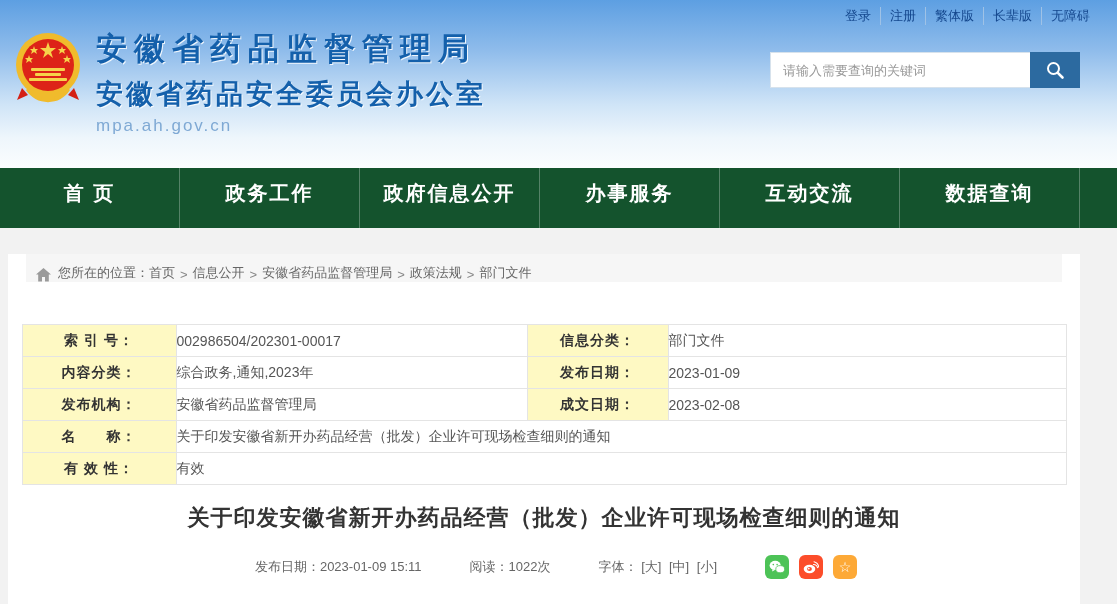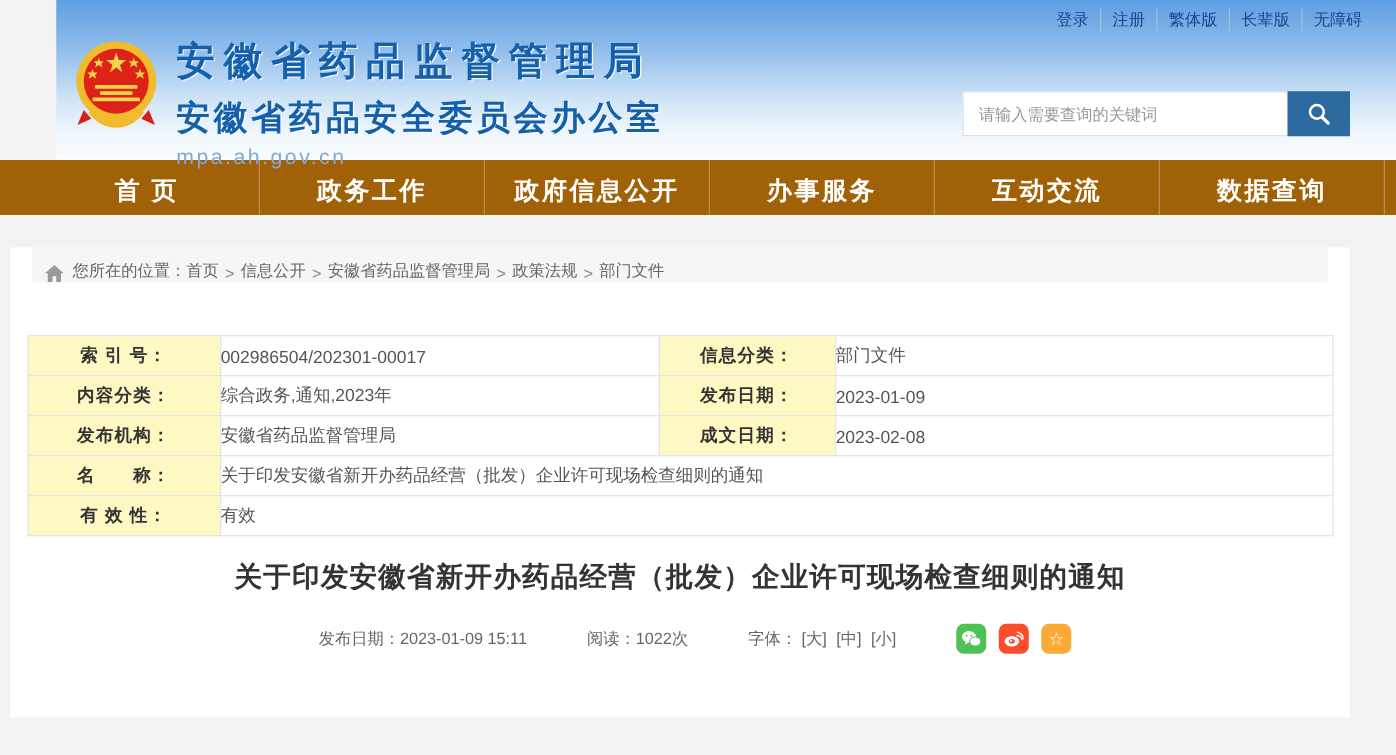--- a/index.html
+++ b/index.html
@@ -1,23 +1,22 @@
 <!DOCTYPE html>
 <html><head>
 <meta charset="utf-8">
 <style>
   * { margin:0; padding:0; box-sizing:border-box; }
   html,body { width:1117px; height:604px; overflow:hidden; }
   body { background:#f2f2f2; font-family:"Liberation Sans","DejaVu Sans",sans-serif; }
 
   
   .site-header{
-    position:relative; height:128px;
+    position:relative; height:168px;
     background:linear-gradient(180deg,#5d9fe2 0%,#8fbceb 30%,#cfe4f7 62%,#eef6fc 82%,#fbfdfe 100%);
-    margin-left:45px;
   }
   .top-links{
     position:absolute; top:7px; right:18px;
     font-size:13px; color:#14478d; display:flex; align-items:center;
   }
   .top-links a{ color:#14478d; text-decoration:none; padding:0 9px; cursor:pointer; }
   .top-links a + a{ border-left:1px solid #9fc2e6; }
 
   .logo-emblem{ position:absolute; left:14px; top:32px; width:68px; height:74px; }
 
@@ -25,33 +24,33 @@
   .site-title-1{
     font-size:31px; font-weight:bold; color:#1460ab; letter-spacing:7px;
     text-shadow:1px 1px 0 rgba(255,255,255,.85);
   }
   .site-title-2{
     margin-top:6px; font-size:27px; font-weight:bold; color:#1460ab; letter-spacing:3px;
     text-shadow:1px 1px 0 rgba(255,255,255,.85);
   }
   .site-url{ margin-top:4px; text-align:left; font-size:17px; color:#7fa9d4; letter-spacing:2px; }
 
-  .search-box{ position:absolute; top:73px; right:37px; display:flex; }
+  .search-box{ position:absolute; top:52px; right:37px; display:flex; }
   .search-input{
     width:260px; height:36px; border:1px solid #d7e2ec; border-right:none; background:#fff;
     padding:0 12px; font-size:13px; color:#333; outline:none;
   }
   .search-input::placeholder{ color:#999; }
   .search-button{
     width:50px; height:36px; border:none; background:#2c6aa0; cursor:pointer;
     display:flex; align-items:center; justify-content:center;
   }
 
   
-  .main-nav{ height:44px; background:#a16207; display:flex;padding-left:28px; }
+  .main-nav{ height:60px; background:#14532d; display:flex; }
   .nav-item{
     width:180px; line-height:50px; text-align:center; color:#fff;
     font-size:20px; font-weight:bold; letter-spacing:2px; cursor:pointer;
     border-right:1px solid rgba(255,255,255,.28);
   }
   .nav-filler{ flex:1; }
 
   
   .content-card{
     margin:26px 37px 0 8px; background:#fff; min-height:376px; padding-bottom:16px;

